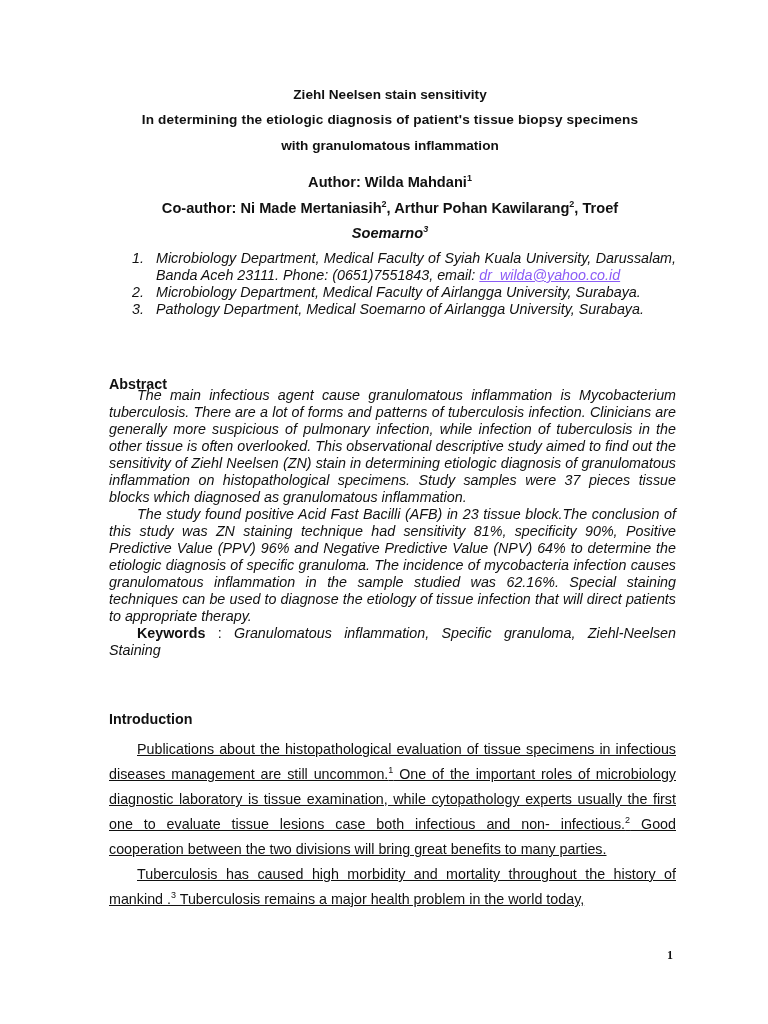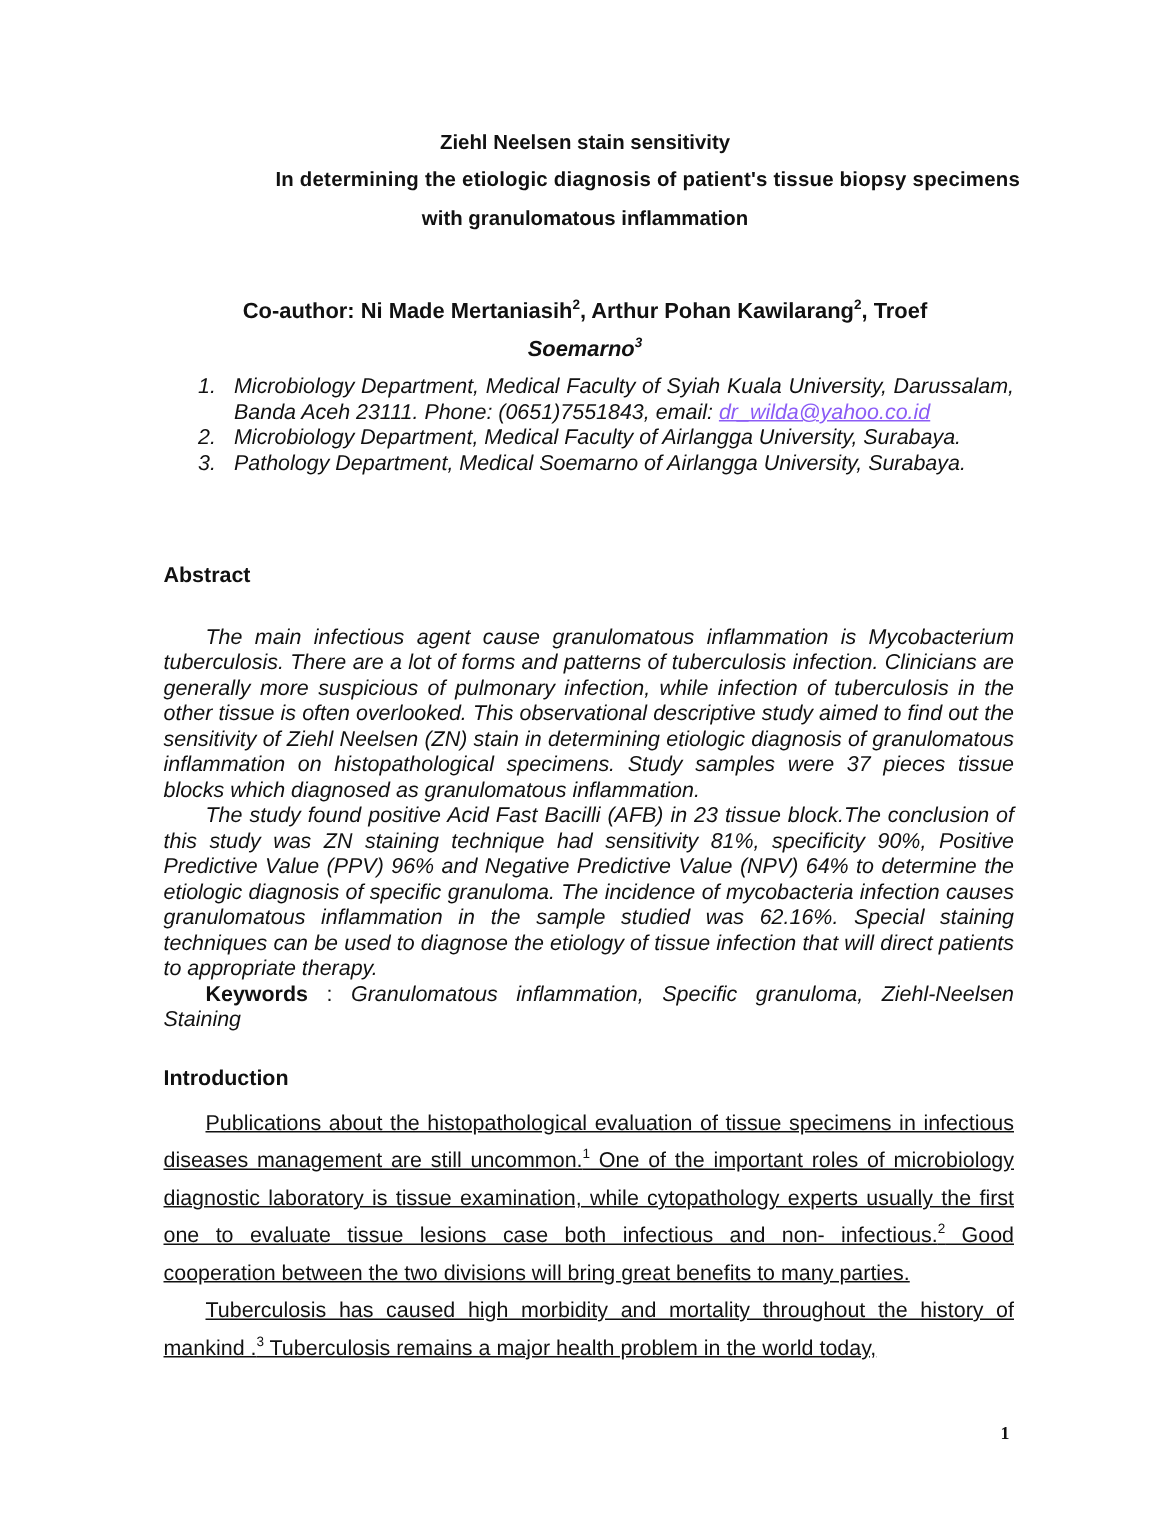--- a/index.html
+++ b/index.html
@@ -1,52 +1,55 @@
 <!DOCTYPE html>
 <html><head>
   <meta charset="utf-8">
   <style>
     html, body { margin: 0; padding: 0; background: #ffffff; }
     body { width: 768px; height: 1024px; position: relative; overflow: hidden;
            font-family: "Liberation Sans", sans-serif; color: #111; }
     .page { position: absolute; left: 0; top: 0; width: 768px; height: 748px; background: #fff; }
     .title-block { position: absolute; left: 100px; width: 580px; text-align: center; font-weight: bold; font-size: 13.6px; }
     .t1 { top: 87px; }
-    .t2 { top: 112px; letter-spacing: 0.15px; text-align: right; }
+    .t2 { top: 112px; letter-spacing: 0.15px; }
     .t3 { top: 138px; }
     .author { position: absolute; left: 100px; width: 580px; text-align: center; font-weight: bold; font-size: 14.6px; }
     .a1 { top: 174px; }
     .a2 { top: 200px; }
     .a3 { top: 225px; font-style: italic; }
     sup { font-size: 9px; vertical-align: 6px; line-height: 0; }
     .affil { position: absolute; left: 128px; top: 250px; width: 548px; margin: 0; padding: 0; list-style: none;
              font-style: italic; font-size: 14.3px; line-height: 17px; }
     .affil li { position: relative; padding-left: 28px; text-align: justify; text-align-last: left; }
     .affil li .num { position: absolute; left: 4px; top: 0; }
     .email { color: #8b5cf6; text-decoration: underline; margin-top: 32px; }
     .h-abstract { position: absolute; left: 109px; top: 376px; font-weight: bold; font-size: 14.3px; }
-    .abstract { position: absolute; left: 109px; top: 417px; width: 567px; font-size: 14.3px; line-height: 17px; font-style: italic; }
+    .abstract { position: absolute; left: 109px; top: 387px; width: 567px; font-size: 14.3px; line-height: 17px; font-style: italic; }
     .abstract p { margin: 0; text-align: justify; text-indent: 28px; }
     .kw { font-style: normal; font-weight: bold; }
     .kw-text { font-style: italic; }
     .keywords { margin: 0; text-align: justify; }
     .h-intro { position: absolute; left: 109px; top: 711px; font-weight: bold; font-size: 14.3px; }
     .intro { position: absolute; left: 109px; top: 737px; width: 567px; font-size: 14.3px; line-height: 25px; }
     .intro p { margin: 0; text-align: justify; text-indent: 28px; text-decoration: underline; }
     .pagenum { position: absolute; left: 667px; top: 948px; font-size: 12px; font-family: "Liberation Serif", serif; font-weight: bold; }
   </style>
 </head>
 <body>
 
 <div class="page">
 
   <div class="title-block t1">Ziehl Neelsen stain sensitivity</div>
   <div class="title-block t2">In determining the etiologic diagnosis of  patient's tissue biopsy specimens</div>
   <div class="title-block t3">with granulomatous inflammation</div>
 
+  <div class="author a1">
+    <span>Author: Wilda Mahdani</span><sup>1</sup>
+  </div>
   <div class="author a2">
     <span>Co-author: Ni Made Mertaniasih</span><sup>2</sup><span>, Arthur Pohan Kawilarang</span><sup>2</sup><span>, Troef</span>
   </div>
   <div class="author a3">
     <span>Soemarno</span><sup>3</sup>
   </div>
 
   <ol class="affil">
     <li>
       <span class="num">1.</span>

